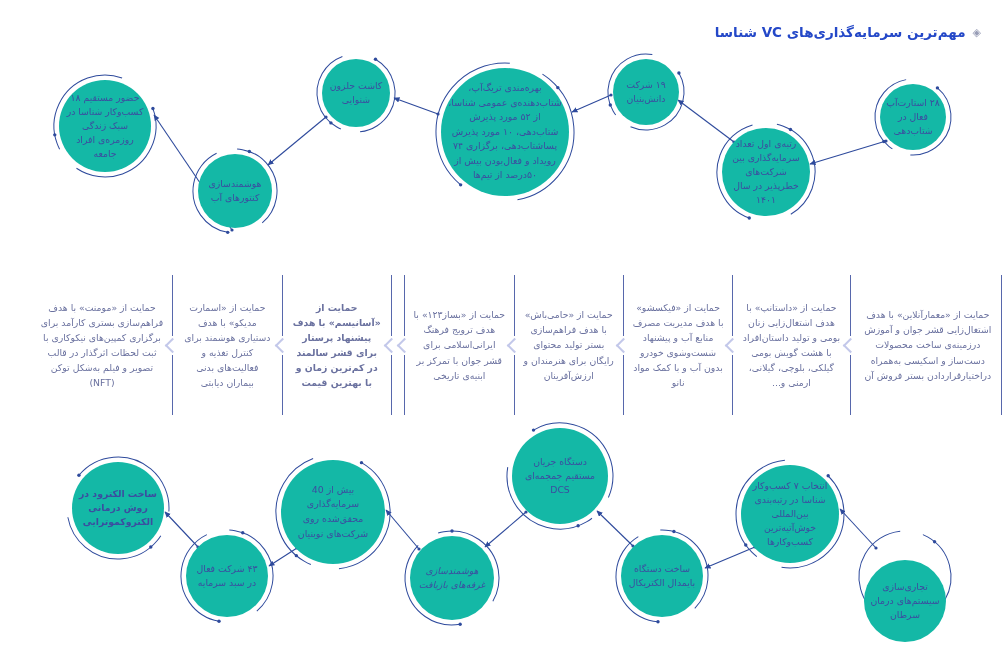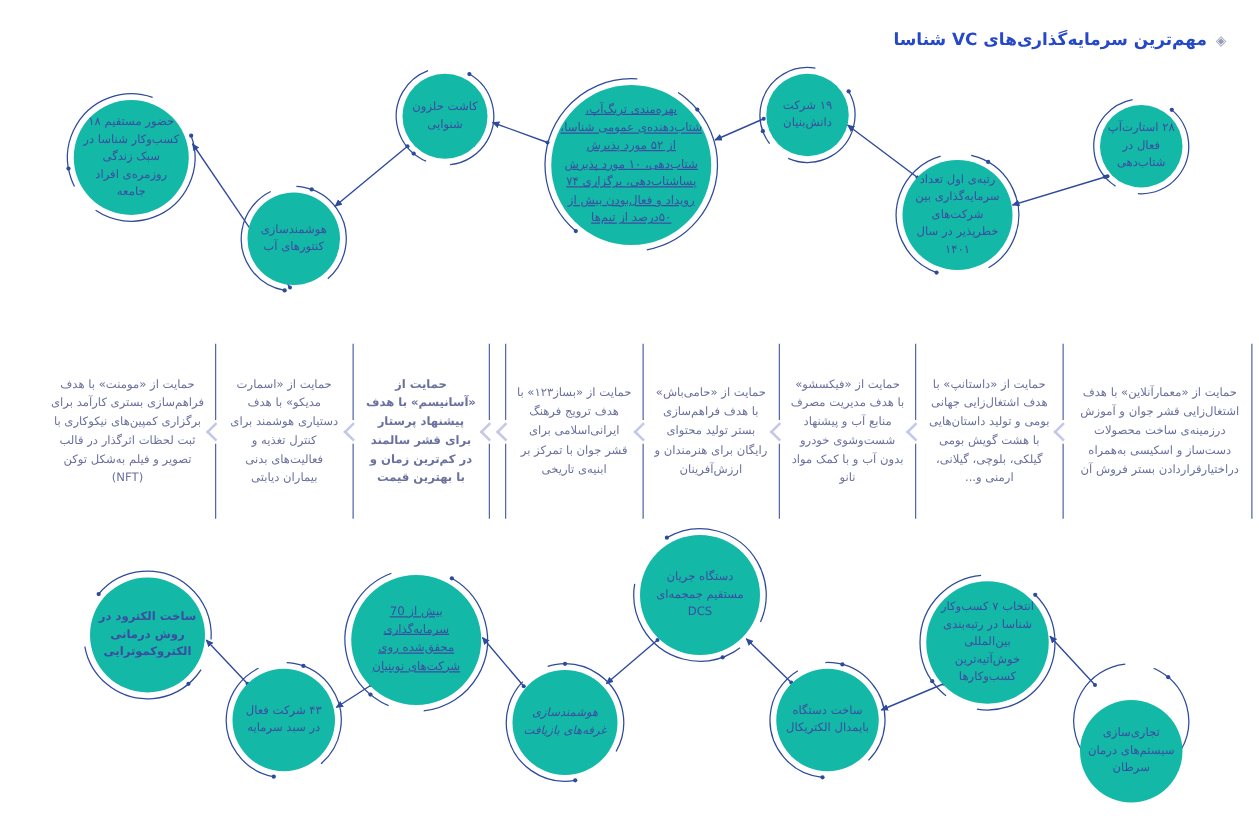--- a/index.html
+++ b/index.html
@@ -4,21 +4,21 @@
 <style>
   html,body{margin:0;padding:0;background:#ffffff;font-family:"DejaVu Sans",sans-serif;}
   .canvas{position:relative;width:1007px;height:662px;background:#fff;overflow:hidden;direction:rtl;}
   svg.underlay{position:absolute;left:0;top:0;}
   .page-title{position:absolute;top:24px;right:26px;display:flex;align-items:center;gap:7px;
     color:#2448c8;font-weight:bold;font-size:13.5px;direction:rtl;}
   .page-title .diamond{color:#989db6;font-size:11px;font-weight:normal;line-height:1;}
   .node{position:absolute;border-radius:50%;background:#14b8a6;color:#3b4da0;
     display:flex;align-items:center;justify-content:center;text-align:center;
     font-size:9.3px;line-height:1.5;padding:6px;box-sizing:border-box;direction:rtl;}
-  .node.big{font-size:9.4px;line-height:1.55;text-decoration:underline;}
+  .node.big{font-size:9.4px;line-height:1.55;}
   .mrow{position:absolute;left:40px;top:270px;width:962px;height:150px;
     display:flex;justify-content:space-between;align-items:center;direction:rtl;}
   .mitem{color:#6a719f;font-size:9.3px;line-height:1.62;text-align:center;direction:rtl;flex:0 0 auto;}
   .msep{height:140px;display:flex;flex-direction:column;align-items:center;flex:0 0 auto;width:9px;}
   .msep .bar{width:1px;flex:1;background:#5767ac;}
   .chev{width:9px;height:9px;border-left:2px solid #c3c8ea;border-bottom:2px solid #c3c8ea;
     transform:rotate(45deg);margin:4px 0;flex:0 0 auto;}
   .mend{width:1px;height:140px;background:#5767ac;flex:0 0 auto;}
 </style>
 </head>
@@ -119,21 +119,21 @@
   <div class="node" style="left:59px;top:80px;width:92px;height:92px;">حضور مستقیم ۱۸ کسب‌وکار شناسا در سبک زندگی روزمره‌ی افراد جامعه</div>
 
   <div class="mrow">
     <div class="mend"></div>
     <div class="mitem" style="width:138px;">حمایت از «معمارآنلاین» با هدف اشتغال‌زایی قشر جوان و آموزش درزمینه‌ی ساخت محصولات دست‌ساز و اسکیسی به‌همراه دراختیارقراردادن بستر فروش آن</div>
     <div class="msep">
         <div class="bar"></div>
         <div class="chev"></div>
         <div class="bar"></div>
       </div>
-    <div class="mitem" style="width:100px;">حمایت از «داستانپ» با هدف اشتغال‌زایی جهانی بومی و تولید داستان‌هایی با هشت گویش بومی گیلکی، بلوچی، گیلانی، ارمنی و...</div>
+    <div class="mitem" style="width:100px;">حمایت از «داستانپ» با هدف اشتغال‌زایی زنان بومی و تولید داستان‌افراد با هشت گویش بومی گیلکی، بلوچی، گیلانی، ارمنی و...</div>
     <div class="msep">
         <div class="bar"></div>
         <div class="chev"></div>
         <div class="bar"></div>
       </div>
     <div class="mitem" style="width:92px;">حمایت از «فیکسشو» با هدف مدیریت مصرف منابع آب و پیشنهاد شست‌وشوی خودرو بدون آب و با کمک مواد نانو</div>
     <div class="msep">
         <div class="bar"></div>
         <div class="chev"></div>
         <div class="bar"></div>
@@ -168,17 +168,17 @@
         <div class="bar"></div>
       </div>
     <div class="mitem" style="width:124px;">حمایت از «مومنت» با هدف فراهم‌سازی بستری کارآمد برای برگزاری کمپین‌های نیکوکاری با ثبت لحظات اثرگذار در قالب تصویر و فیلم به‌شکل توکن (NFT)</div>
   </div>
 
   <div class="node" style="left:864px;top:560px;width:82px;height:82px;">تجاری‌سازی سیستم‌های درمان سرطان</div>
   <div class="node" style="left:741px;top:465px;width:98px;height:98px;">انتخاب ۷ کسب‌وکار شناسا در رتبه‌بندی بین‌المللی خوش‌آتیه‌ترین کسب‌وکارها</div>
   <div class="node" style="left:621px;top:535px;width:82px;height:82px;">ساخت دستگاه بایمدال الکتریکال</div>
   <div class="node" style="left:512px;top:428px;width:96px;height:96px;">دستگاه جریان مستقیم جمجمه‌ای DCS</div>
   <div class="node" style="left:410px;top:536px;width:84px;height:84px;font-style:italic;">هوشمندسازی غرفه‌های بازیافت</div>
-  <div class="node big" style="left:281px;top:460px;width:104px;height:104px;">بیش از 70 سرمایه‌گذاری محقق‌شده روی شرکت‌های نوبنیان</div>
+  <div class="node big" style="left:281px;top:460px;width:104px;height:104px;">بیش از 40 سرمایه‌گذاری محقق‌شده روی شرکت‌های نوبنیان</div>
   <div class="node" style="left:186px;top:535px;width:82px;height:82px;">۴۳ شرکت فعال در سبد سرمایه</div>
   <div class="node" style="left:72px;top:462px;width:92px;height:92px;font-weight:bold;">ساخت الکترود در روش درمانی الکتروکموترایی</div>
 
 </div>
 
 </body></html>

